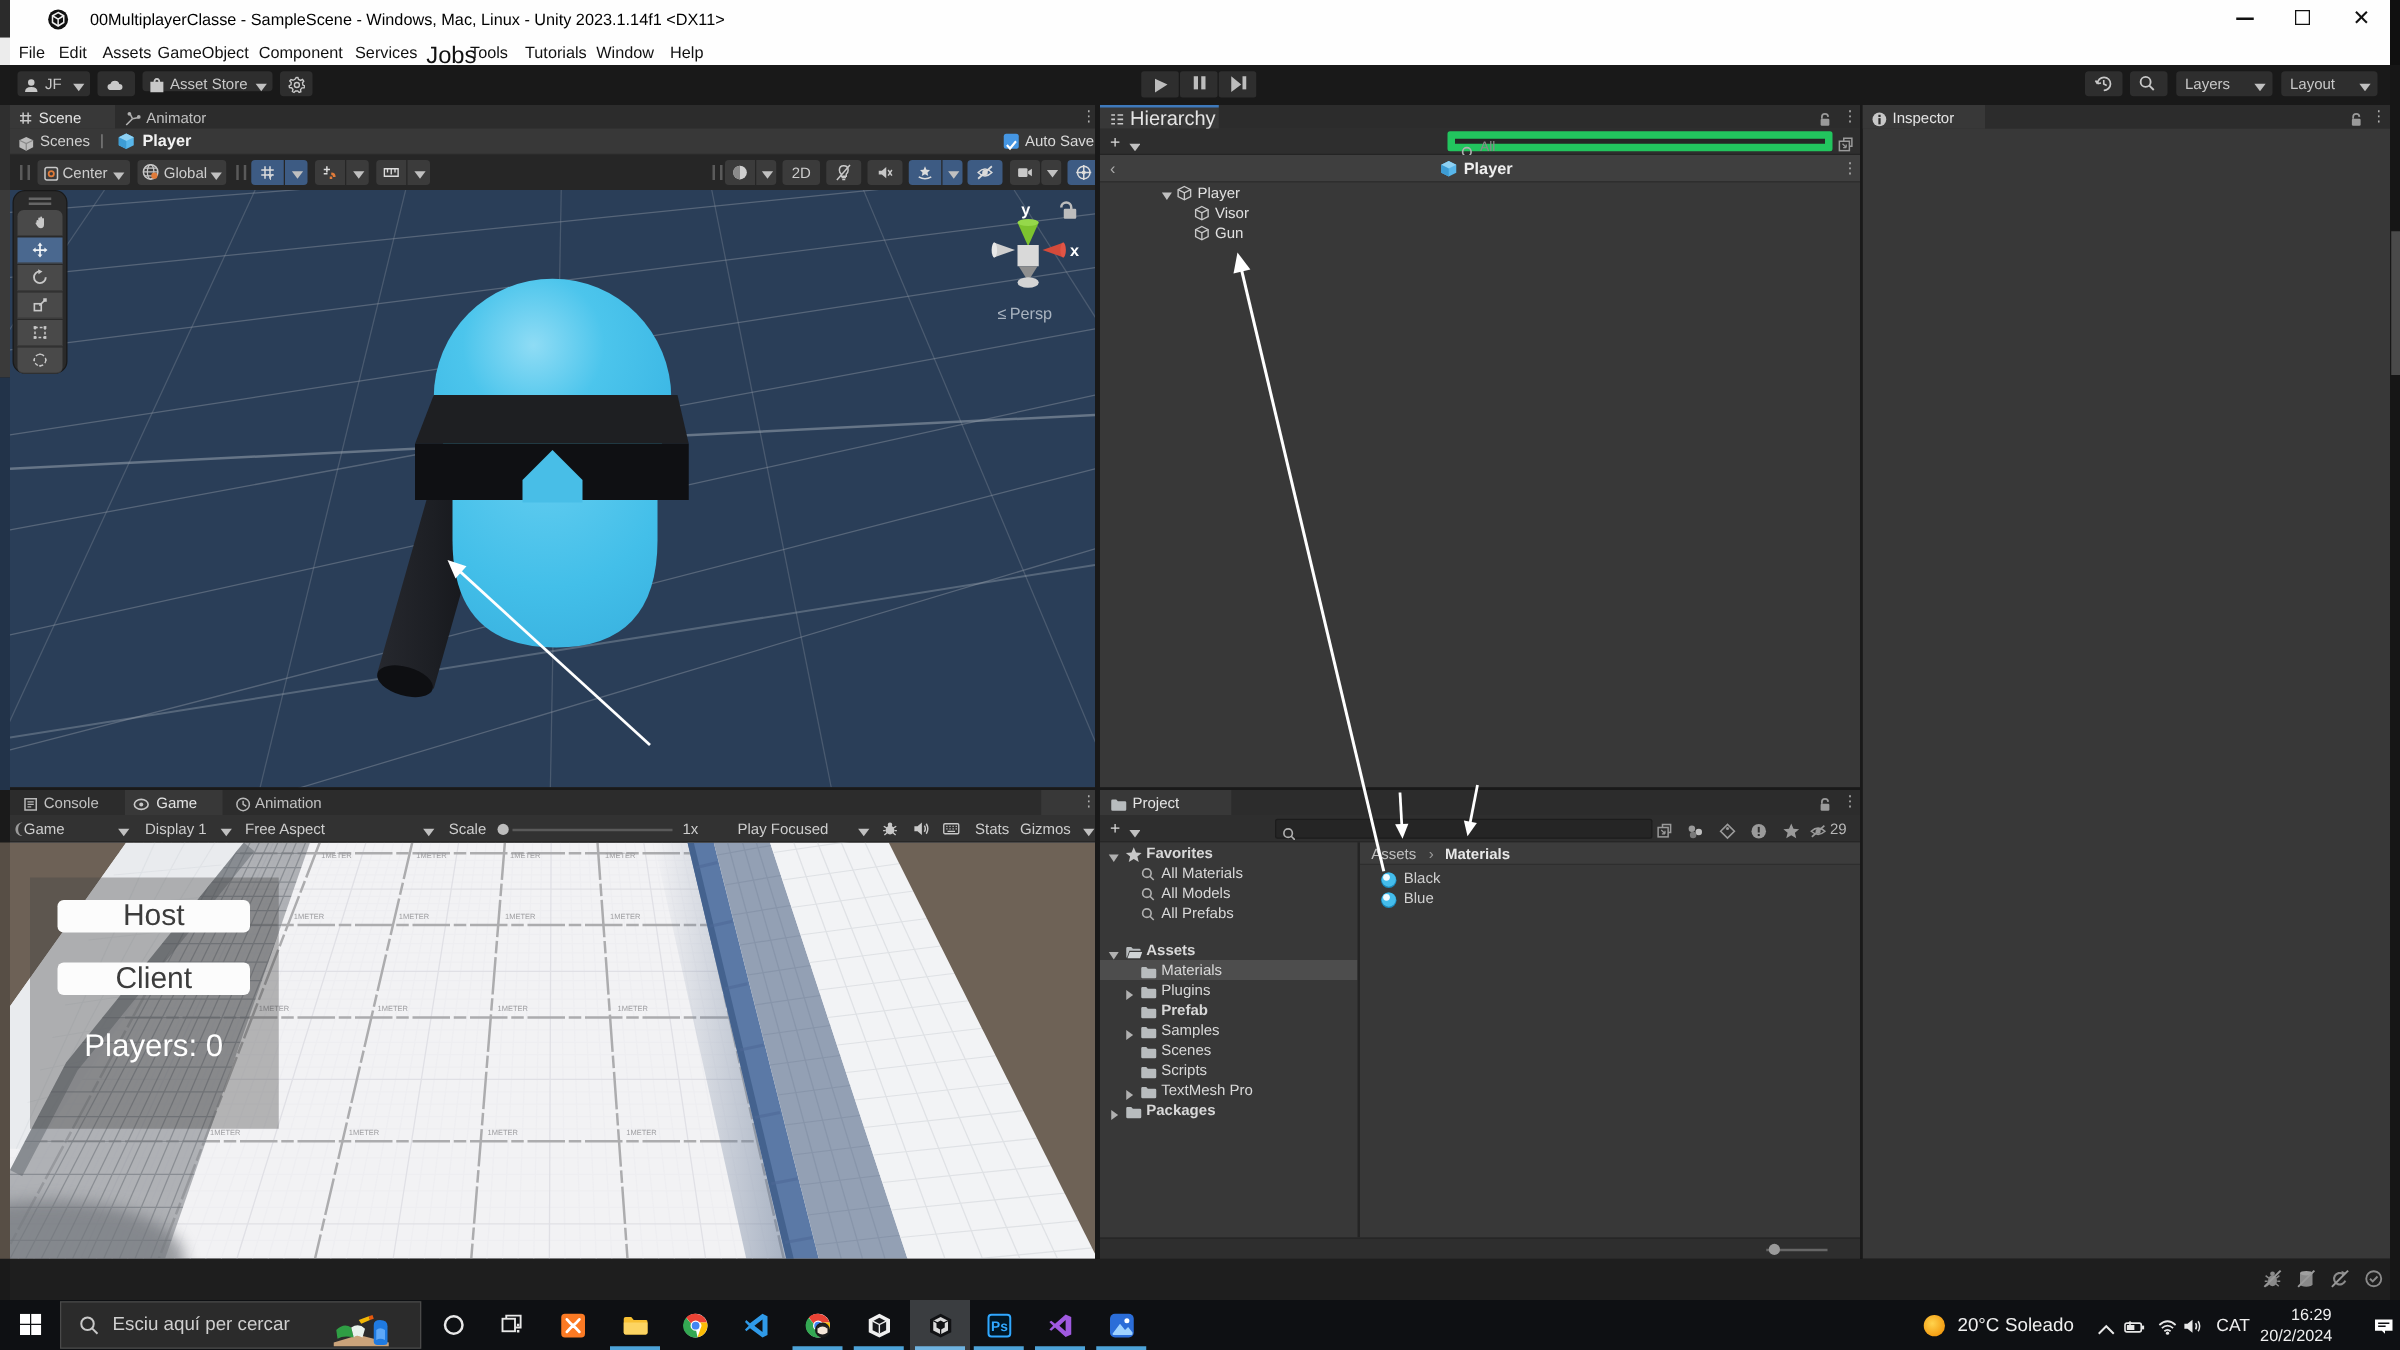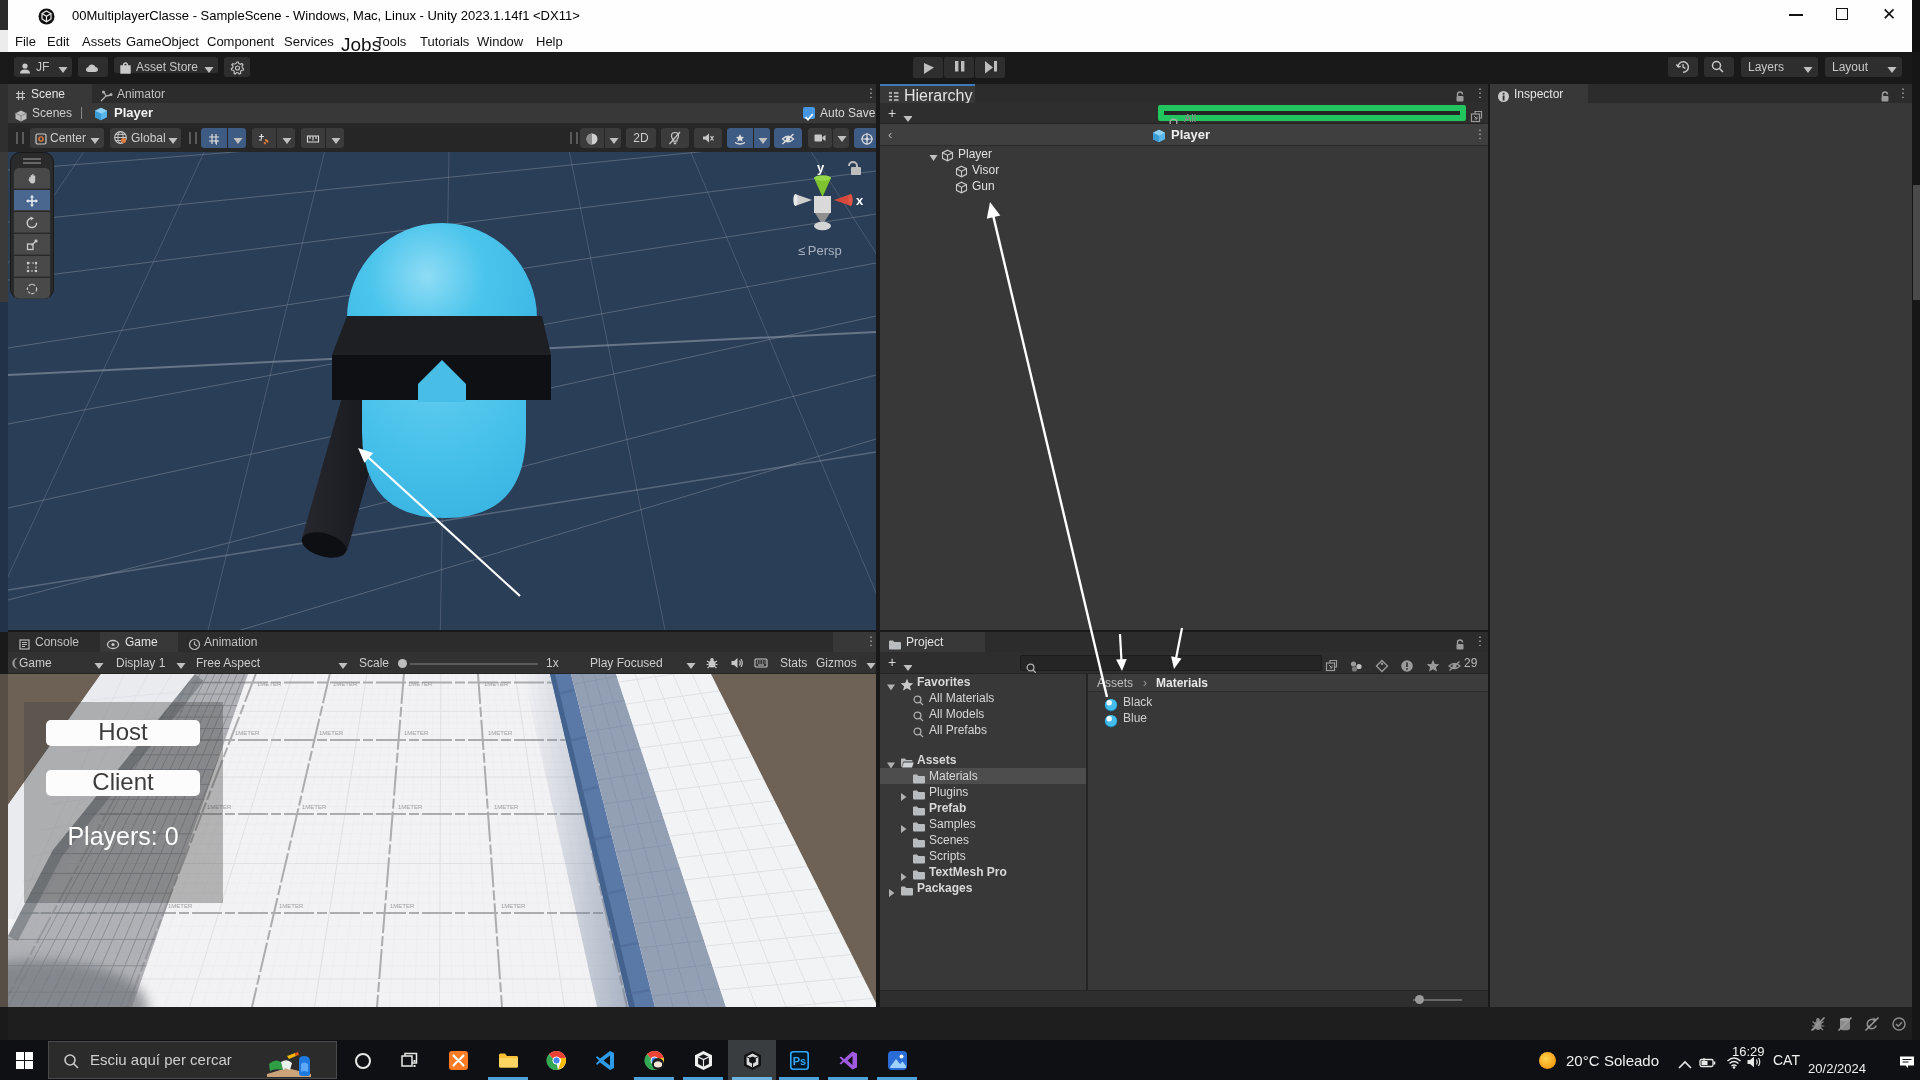--- a/index.html
+++ b/index.html
@@ -860,21 +860,21 @@
     <div class="abs" style="left:32px;top:217px"><svg width="14" height="14" viewBox="0 0 14 14" style="display:inline-block;vertical-align:middle;" xmlns="http://www.w3.org/2000/svg">
         <path d="M1 3.5 Q1 2.5 2 2.5 L5 2.5 L6.3 4 L12 4 Q13 4 13 5 L13 10.5 Q13 11.5 12 11.5 L2 11.5 Q1 11.5 1 10.5 Z" fill="#b8bcbe"></path>
       </svg></div>
     <div class="abs txt" style="left:49px;top:217px;font-size:12px;font-weight:normal;color:#d8d8d8">Scripts</div>
     <div class="abs" style="left:18px;top:235px"><svg width="10" height="10" viewBox="0 0 10 10" style="display:inline-block;vertical-align:middle;" xmlns="http://www.w3.org/2000/svg">
         <path d="M3 1 L8.5 5 L3 9 Z" fill="#b0b0b0"></path>
       </svg></div>
     <div class="abs" style="left:32px;top:233px"><svg width="14" height="14" viewBox="0 0 14 14" style="display:inline-block;vertical-align:middle;" xmlns="http://www.w3.org/2000/svg">
         <path d="M1 3.5 Q1 2.5 2 2.5 L5 2.5 L6.3 4 L12 4 Q13 4 13 5 L13 10.5 Q13 11.5 12 11.5 L2 11.5 Q1 11.5 1 10.5 Z" fill="#b8bcbe"></path>
       </svg></div>
-    <div class="abs txt" style="left:49px;top:233px;font-size:12px;font-weight:bold;color:#d8d8d8">TextMesh Pro</div>
+    <div class="abs txt" style="left:49px;top:233px;font-size:12px;font-weight:normal;color:#d8d8d8">TextMesh Pro</div>
     <div class="abs" style="left:6px;top:251px"><svg width="10" height="10" viewBox="0 0 10 10" style="display:inline-block;vertical-align:middle;" xmlns="http://www.w3.org/2000/svg">
         <path d="M3 1 L8.5 5 L3 9 Z" fill="#b0b0b0"></path>
       </svg></div>
     <div class="abs" style="left:20px;top:249px"><svg width="14" height="14" viewBox="0 0 14 14" style="display:inline-block;vertical-align:middle;" xmlns="http://www.w3.org/2000/svg">
         <path d="M1 3.5 Q1 2.5 2 2.5 L5 2.5 L6.3 4 L12 4 Q13 4 13 5 L13 10.5 Q13 11.5 12 11.5 L2 11.5 Q1 11.5 1 10.5 Z" fill="#b8bcbe"></path>
       </svg></div>
     <div class="abs txt" style="left:37px;top:249px;font-size:12px;font-weight:bold;color:#d8d8d8">Packages</div>
     <div class="abs" style="left:206px;top:42px;width:2px;height:316px;background:#242424"></div>
     <div class="abs" style="left:208px;top:42px;width:400px;height:18px;background:#3c3c3c;border-bottom:1px solid #2e2e2e">
       <div class="abs txt" style="left:9px;top:2px;font-size:12px;color:#c0c0c0">Assets</div>
@@ -1038,21 +1038,21 @@
     </svg></div>
 <div class="abs" style="left:1726px;top:1053px"><svg width="16" height="13" viewBox="0 0 16 13" style="display:inline-block;vertical-align:middle;" xmlns="http://www.w3.org/2000/svg">
       <path d="M1.5 5 Q8 -1 14.5 5 M3.5 7.5 Q8 3.5 12.5 7.5 M5.5 10 Q8 7.8 10.5 10" fill="none" stroke="#e8e8e8" stroke-width="1.4"></path>
       <circle cx="8" cy="11.5" r="1.3" fill="#e8e8e8"></circle>
     </svg></div>
 <div class="abs" style="left:1746px;top:1052px"><svg width="17" height="14" viewBox="0 0 17 14" style="display:inline-block;vertical-align:middle;" xmlns="http://www.w3.org/2000/svg">
       <path d="M1.5 5 L4 5 L8 1.8 L8 12.2 L4 9 L1.5 9 Z" fill="#e8e8e8"></path>
       <path d="M10.5 4.5 Q12 7 10.5 9.5 M12.5 3 Q15 7 12.5 11" stroke="#e8e8e8" stroke-width="1.2" fill="none"></path>
     </svg></div>
 <div class="abs txt" style="left:1773px;top:1052px;font-size:14px;color:#f0f0f0">CAT</div>
-<div class="abs txt" style="left:1732px;top:1044px;width:50px;font-size:13px;color:#f0f0f0">16:29</div>
+<div class="abs txt" style="left:1824px;top:1044px;width:50px;text-align:center;font-size:13px;color:#f0f0f0">16:29</div>
 <div class="abs txt" style="left:1800px;top:1061px;width:74px;text-align:center;font-size:13px;color:#f0f0f0">20/2/2024</div>
 <div class="abs" style="left:1898px;top:1052px"><svg width="18" height="16" viewBox="0 0 18 16" style="display:inline-block;vertical-align:middle;" xmlns="http://www.w3.org/2000/svg">
       <path d="M2 2.5 L16 2.5 L16 11.5 L10 11.5 L10 14 L7.5 11.5 L2 11.5 Z" fill="#fff"></path>
       <path d="M4.5 5.5 L13.5 5.5 M4.5 8 L10.5 8" stroke="#0e1013" stroke-width="1.2"></path>
     </svg></div>
 <svg class="abs" width="1920" height="1080" viewBox="0 0 1920 1080" style="left:0;top:0;pointer-events:none" xmlns="http://www.w3.org/2000/svg">
     <line x1="520" y1="596" x2="365.1" y2="454.5" stroke="#fff" stroke-width="2.2"></line>
     <path d="M 358 448 L 373.2 453.0 L 364.4 462.7 Z" fill="#fff"></path>
     <line x1="1107" y1="697" x2="992.3" y2="211.9" stroke="#fff" stroke-width="2.4"></line>
     <path d="M 990 202 L 1000.3 215.5 L 986.8 218.7 Z" fill="#fff"></path>

